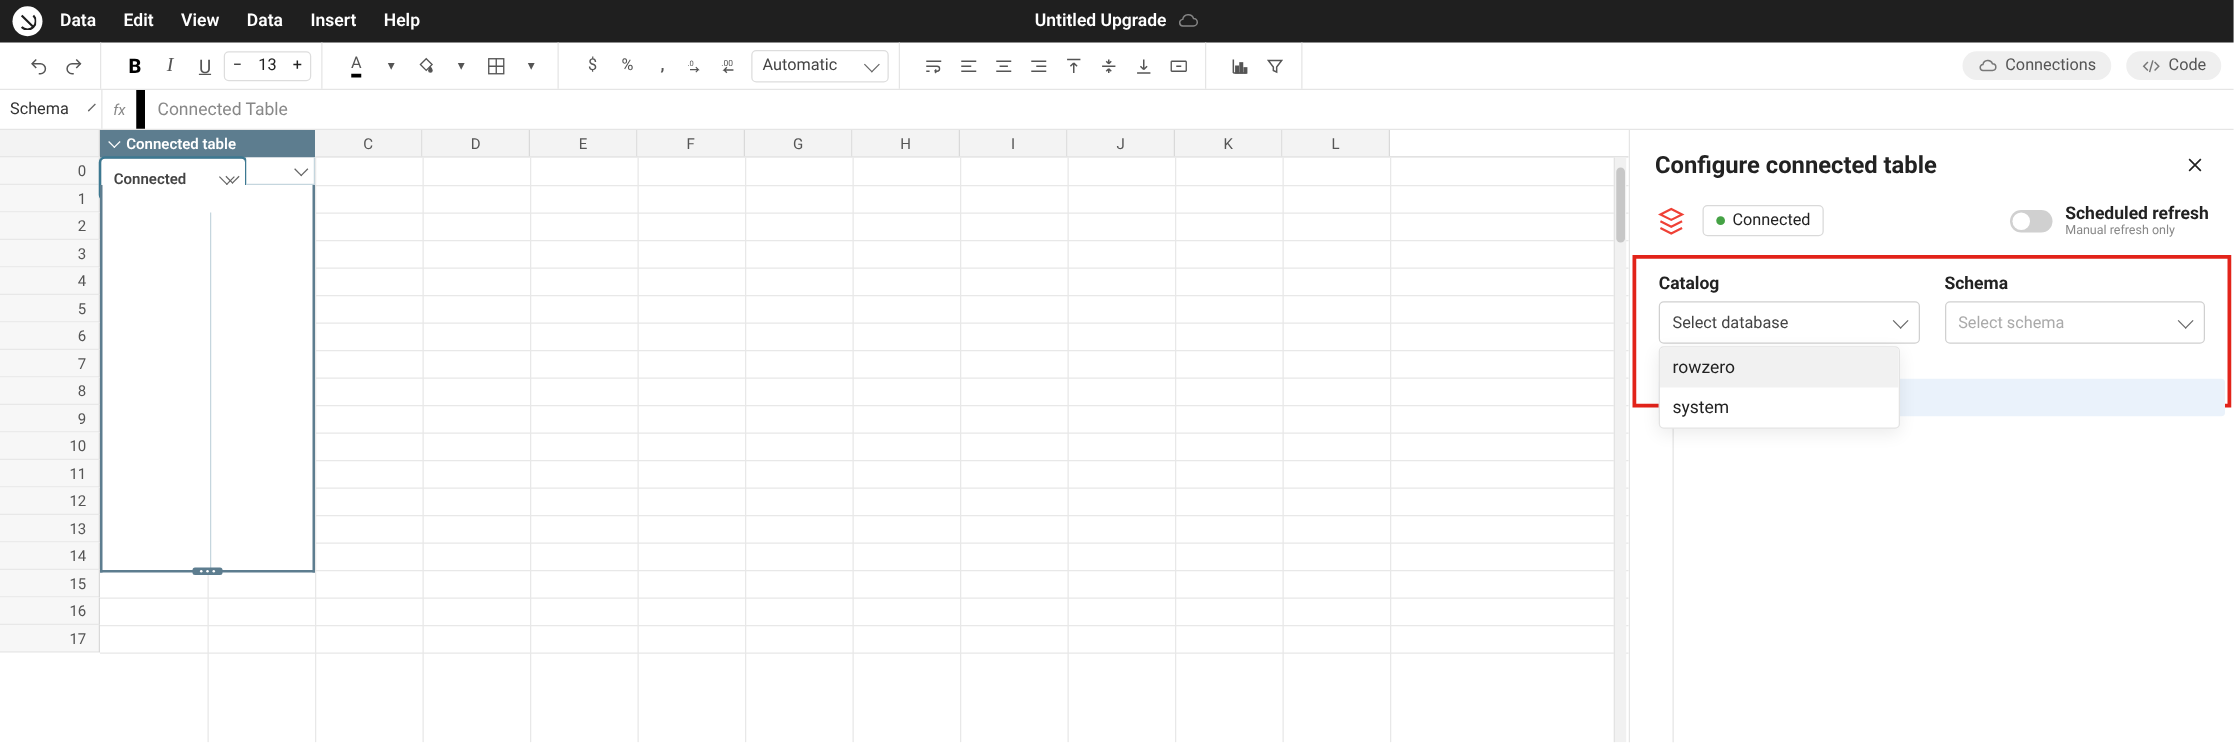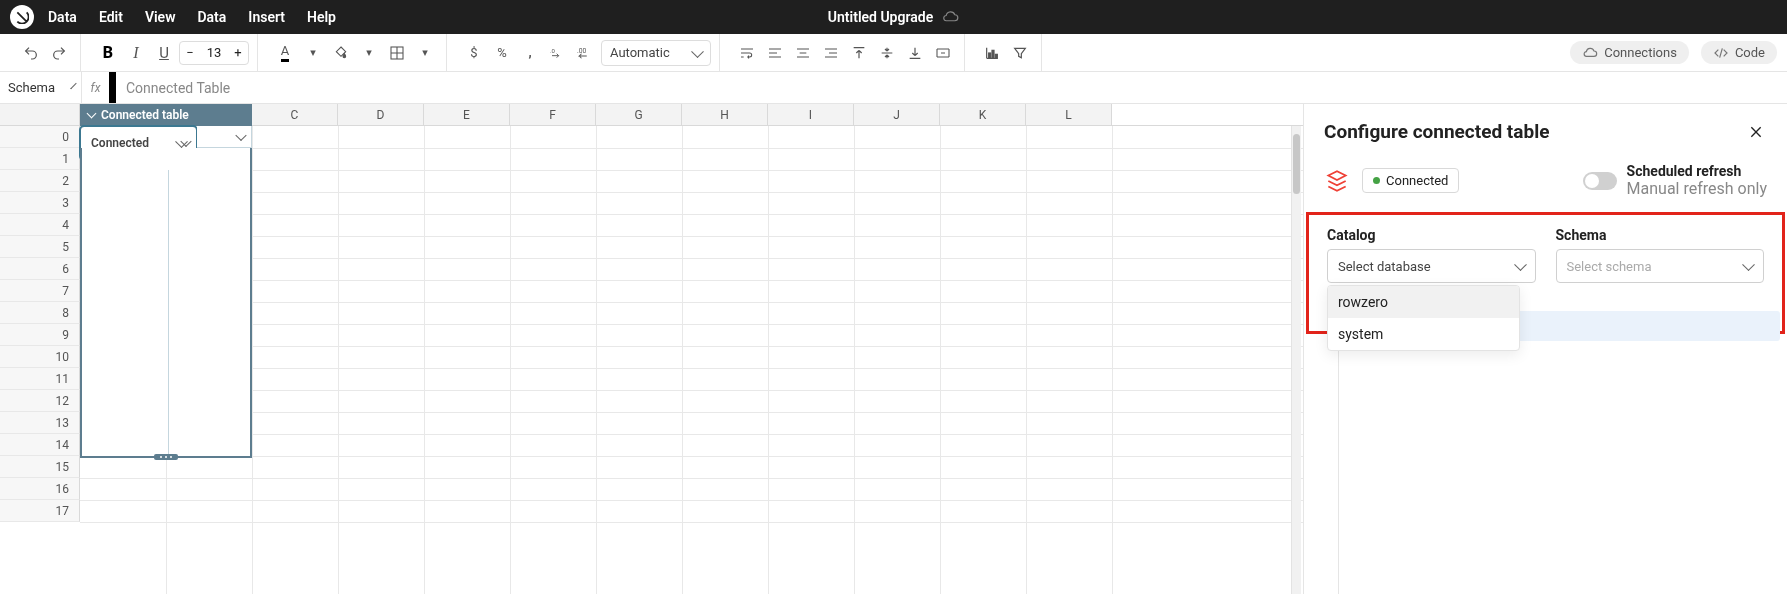--- a/index.html
+++ b/index.html
@@ -80,21 +80,21 @@
   .sp-title { font-size:19px; font-weight:700; }
   .sp-close { width:22px; height:22px; display:flex; align-items:center; justify-content:center; cursor:pointer; color:#222;}
   .sp-row1 { display:flex; align-items:center; margin-top:20px; gap:12px;}
   .db-ic { color:#ef4136; }
   .chip { border:1px solid #d9d9d9; border-radius:4px; padding:4px 10px; display:flex; align-items:center; gap:6px; font-size:13px;}
   .chip .dot { width:7px; height:7px; background:#45a245; border-radius:50%;}
   .sched { margin-left:auto; display:flex; align-items:center; gap:10px;}
   .toggle { width:34px; height:18px; background:#d0d0d0; border-radius:10px; position:relative; cursor:pointer;}
   .toggle::after{ content:""; position:absolute; left:2px; top:2px; width:14px; height:14px; background:#fff; border-radius:50%;}
   .sched-txt .t1 { font-weight:700; font-size:14px;}
-  .sched-txt .t2 { color:#888; font-size:16px;}
+  .sched-txt .t2 { color:#888; font-size:10px;}
 
   .redbox { border:3px solid #e2231a; margin:14px -18px 0 -18px; padding:12px 18px 48px 18px; position:relative;}
   .form-row { display:flex; gap:20px;}
   .fcol { flex:1; position:relative;}
   .flab { font-weight:700; font-size:14px; margin-bottom:6px; display:block;}
   .sel { height:34px; border:1px solid #d0d0d0; border-radius:4px; width:100%; display:flex; align-items:center; padding:0 28px 0 10px; position:relative; cursor:pointer; background:#fff; color:#444;}
   .sel.placeholder { color:#aaa; }
   .sel::after{ content:""; position:absolute; right:10px; top:50%; width:8px; height:8px; border-right:1.5px solid #666; border-bottom:1.5px solid #666; transform:translateY(-65%) rotate(45deg);}
   .dropdown { position:absolute; left:0; right:16px; top:58px; background:#fff; border:1px solid #e3e3e3; border-radius:4px; box-shadow:0 4px 14px rgba(0,0,0,.08); z-index:10; overflow:hidden;}
   .dropdown .opt { padding:8px 10px; font-size:14px; cursor:pointer;}

